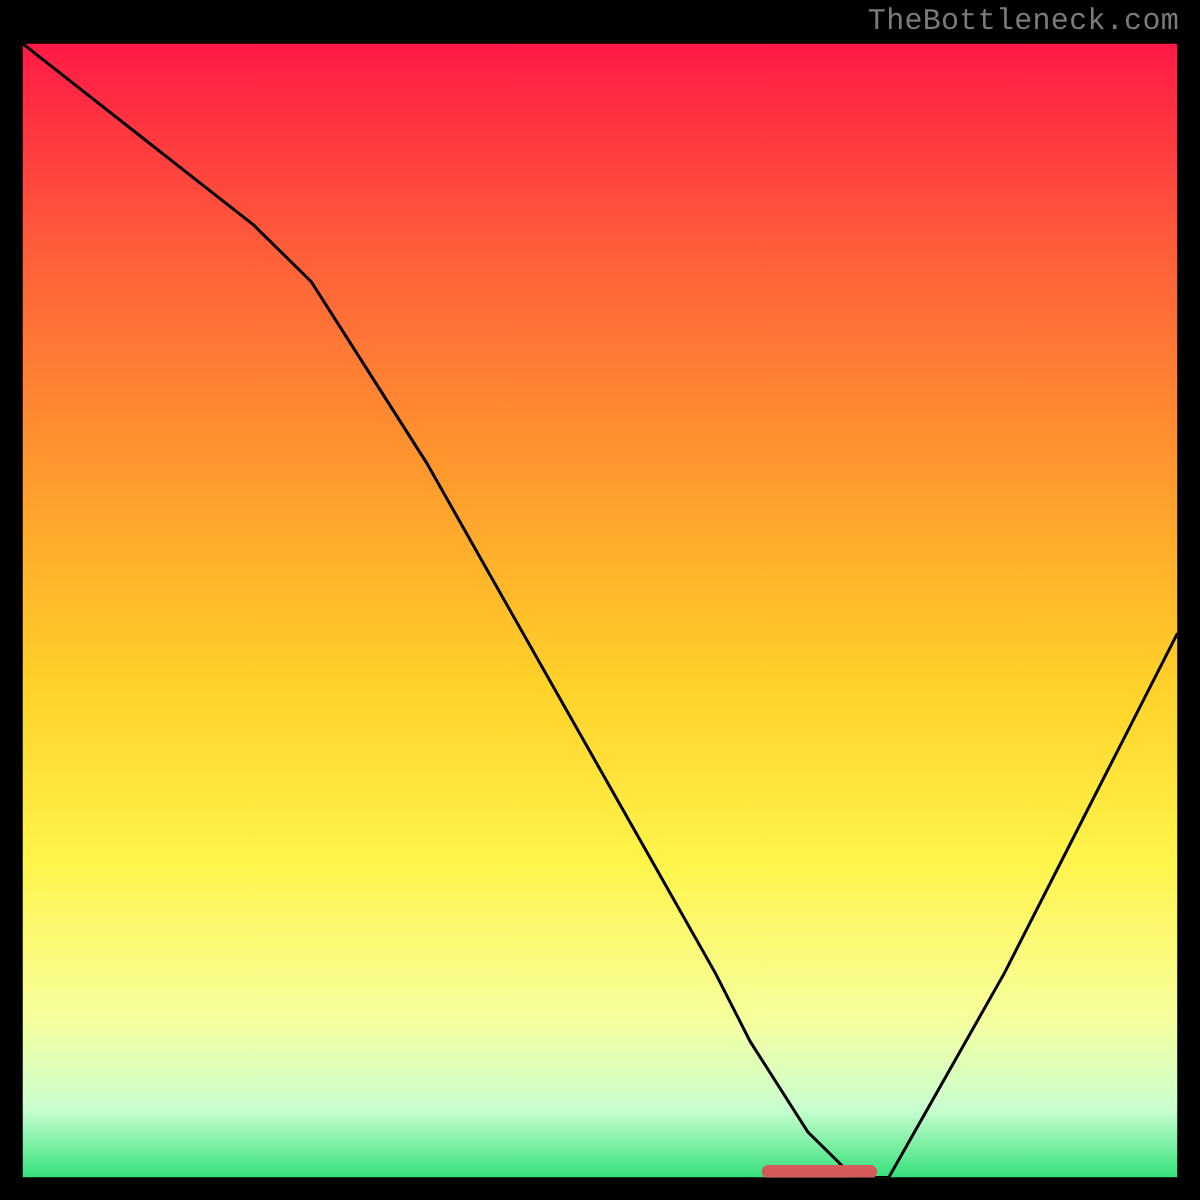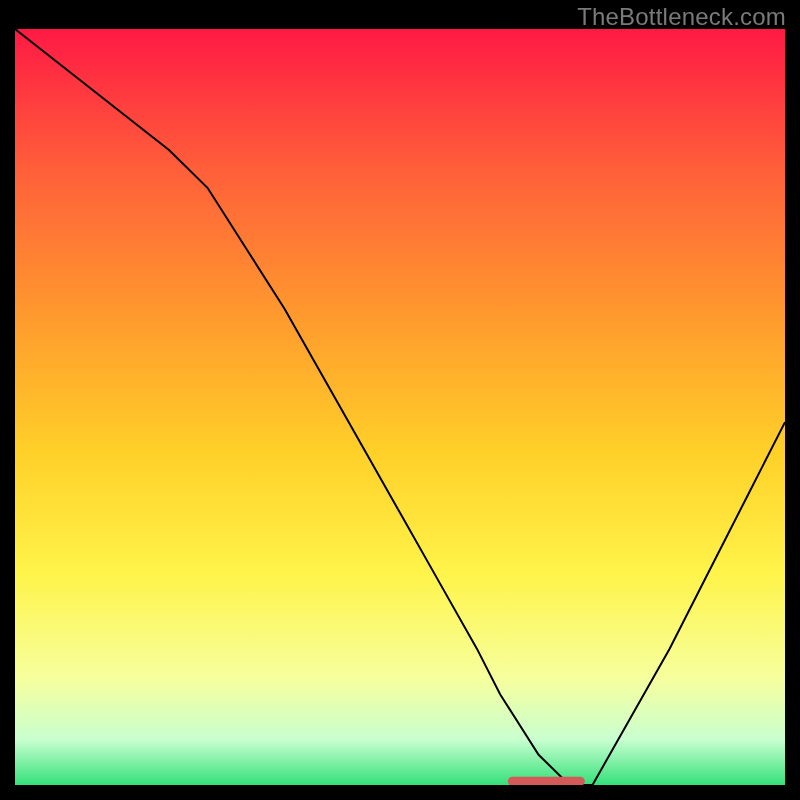--- a/index.html
+++ b/index.html
@@ -25,23 +25,24 @@
     top: 0;
     width: 770px;
     height: 756px;
     display: block;
   }
   .watermark {
     position: absolute;
     top: 3px;
     right: 14px;
     color: #7a7a7a;
-    font-size: 24px;
+    font-size: 20px;
     font-weight: 400;
     letter-spacing: 0.2px;
+    font-family: Liberation Mono, monospace;
   }
 </style>
 </head>
 <body>
 
 <div class="watermark">TheBottleneck.com</div>
 
 <div class="frame">
   <svg class="plot" viewBox="0 0 100 100" preserveAspectRatio="none">
     <defs>

